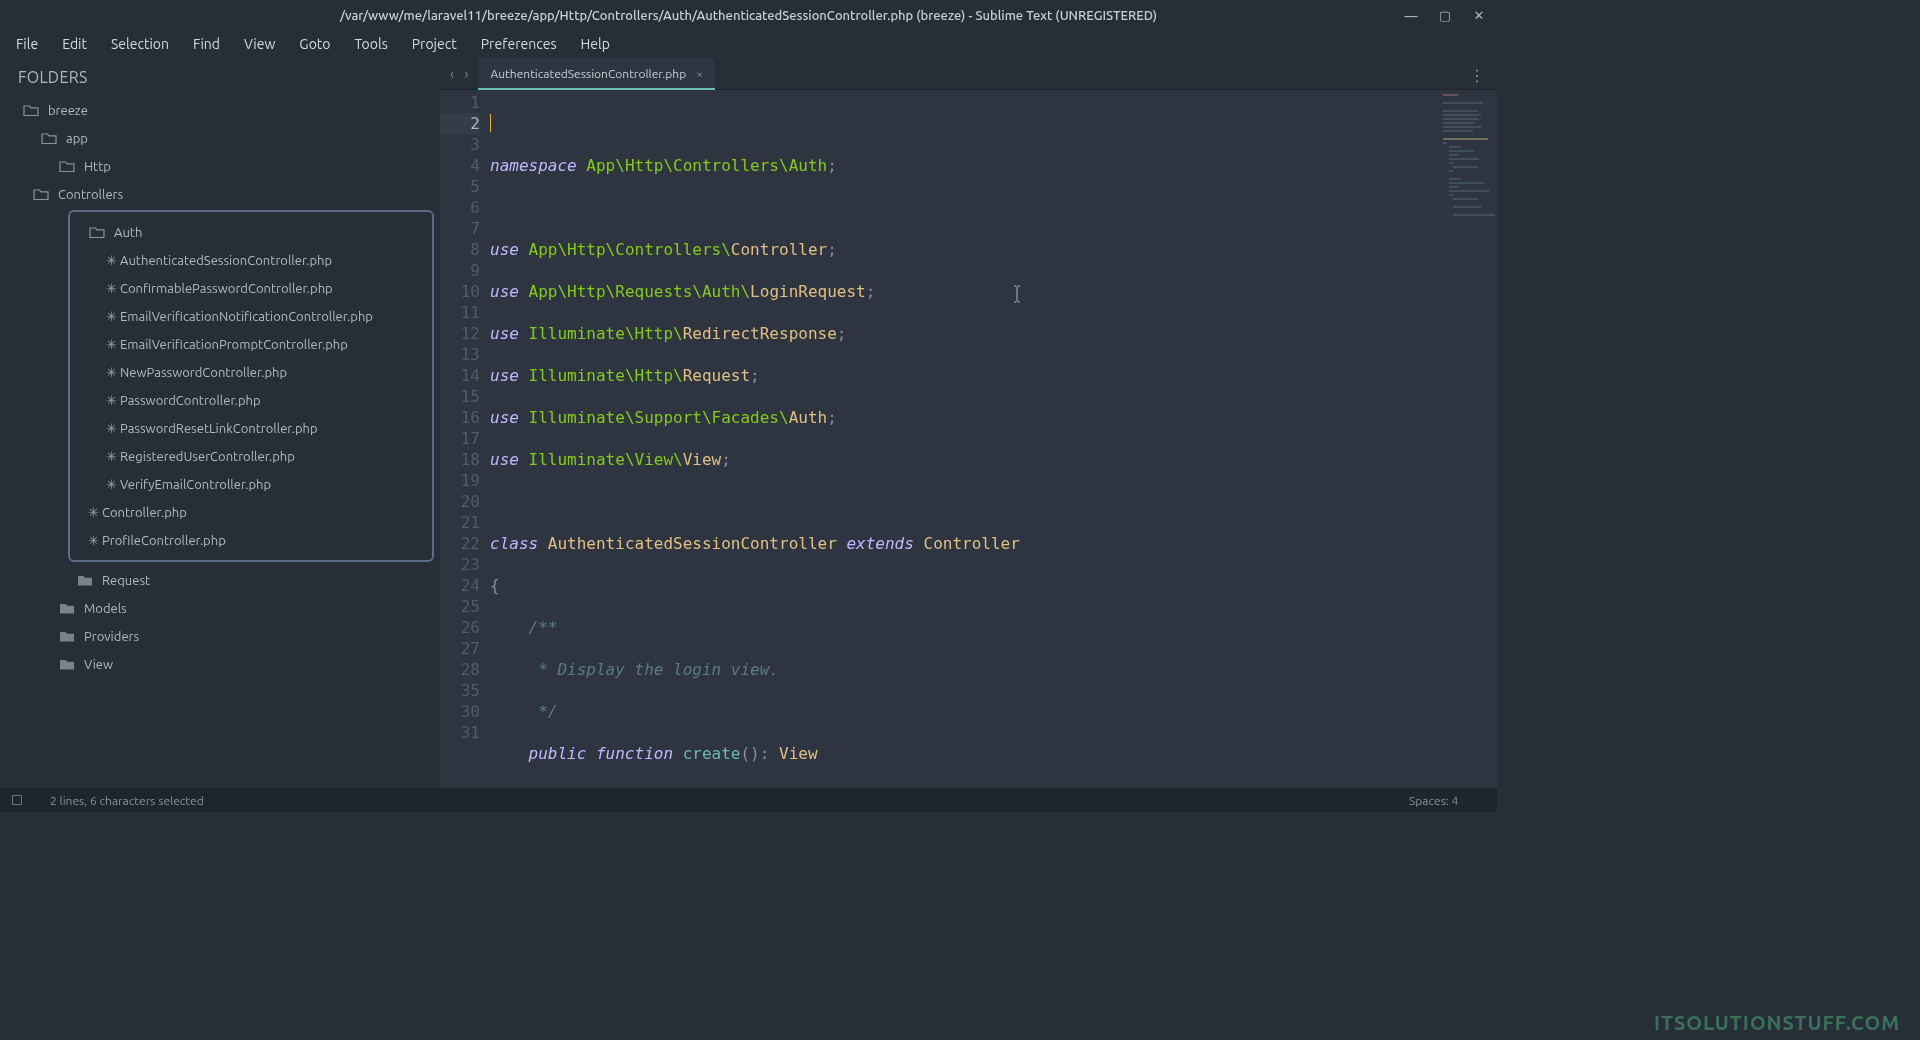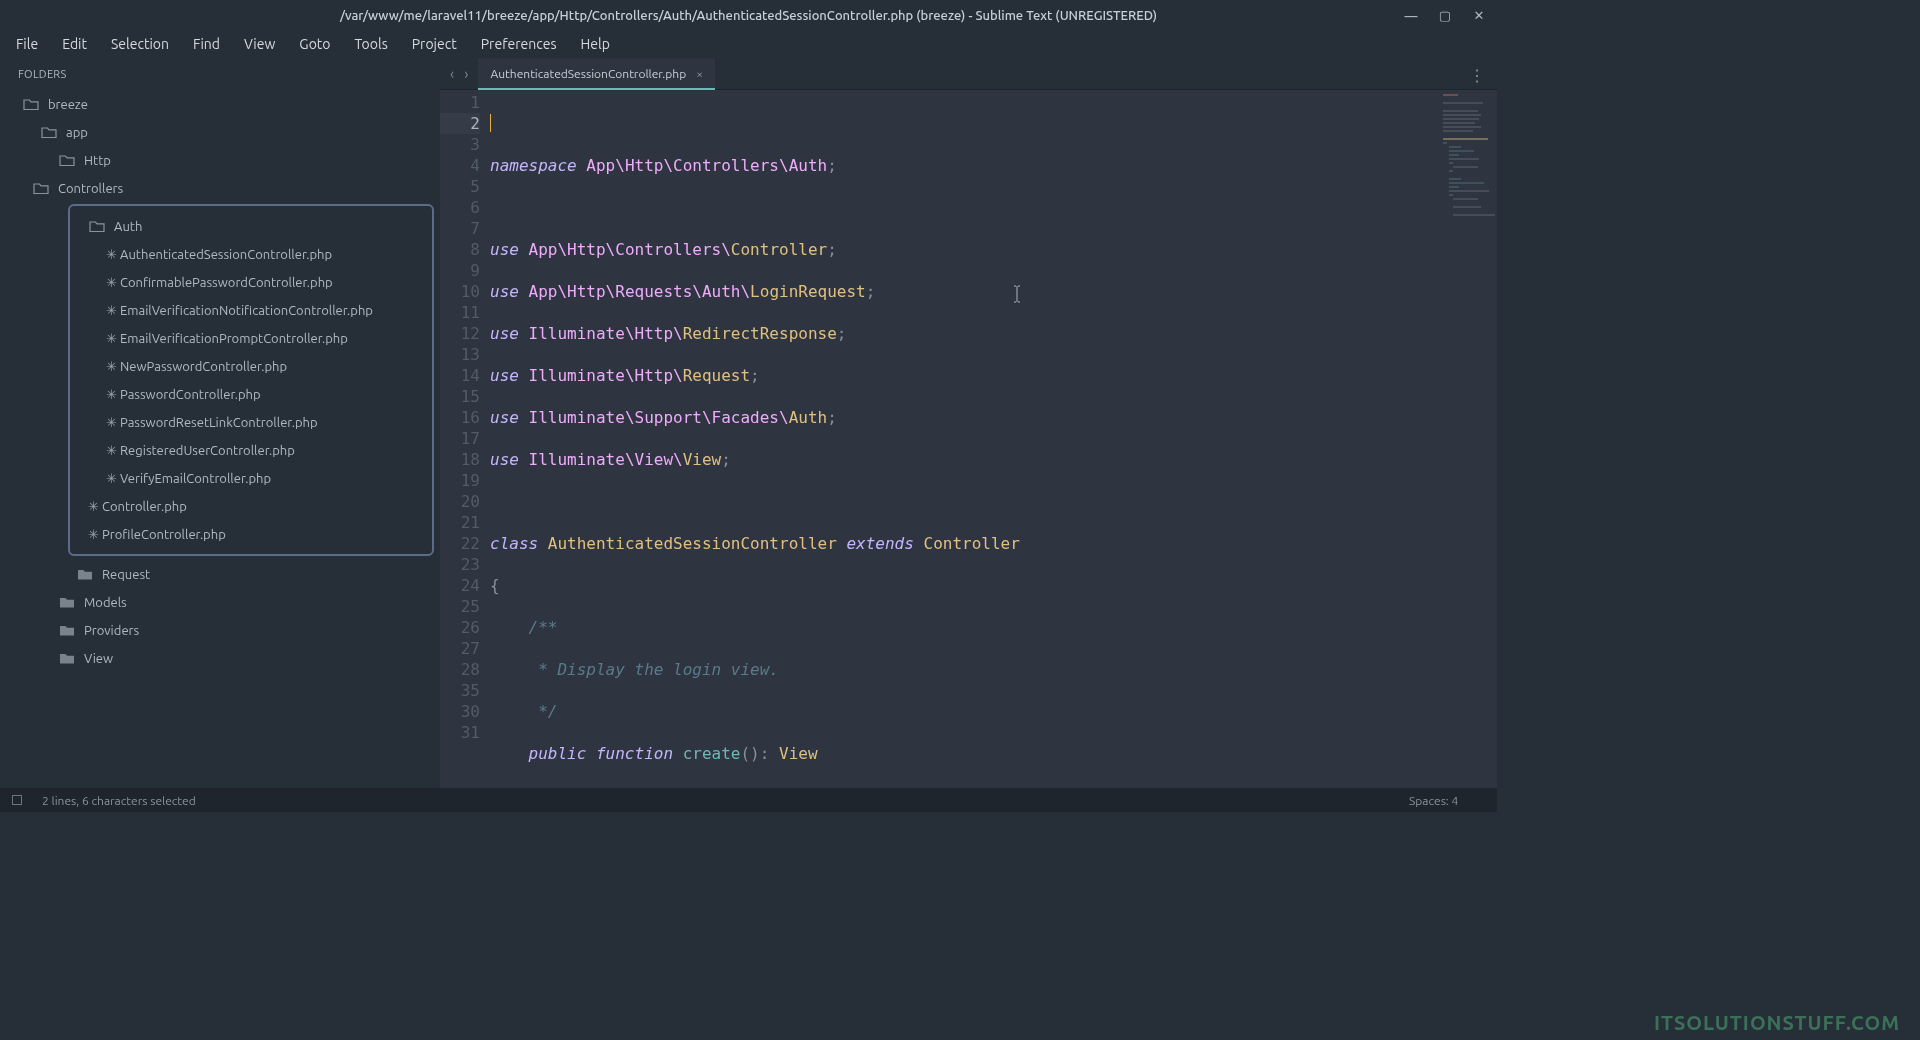--- a/index.html
+++ b/index.html
@@ -4,21 +4,21 @@
 <style>
 * { margin: 0; padding: 0; box-sizing: border-box; }
 body { font-family: "Ubuntu", "Segoe UI", sans-serif; background: #262f38; color: #c8d0d8; width: 1497px; height: 812px; overflow: hidden; font-size: 13px; }
 .titlebar { height: 30px; display: flex; align-items: center; justify-content: center; position: relative; background: #262f38; font-size: 13px; font-weight: 500; }
 .titlebar .controls { position: absolute; right: 10px; display: flex; gap: 18px; }
 .titlebar .controls span { cursor: pointer; color: #aeb6bf; font-size: 13px; display: inline-flex; align-items: center; justify-content: center; width: 16px; height: 16px; }
 .menubar { height: 28px; display: flex; align-items: center; padding: 0 4px; font-size: 14px; color: #d4dae0; background: #262f38; }
 .menubar .menu-item { padding: 4px 12px; cursor: pointer; }
 .main { display: flex; height: calc(100% - 30px - 28px - 24px); background: #2e3440; }
 .sidebar { width: 440px; background: #262f38; display: flex; flex-direction: column; overflow: hidden; }
-.sidebar-header { padding: 10px 18px; font-size: 11px; letter-spacing: 0.3px; color: #b0b8c0; }
+.sidebar-header { padding: 10px 18px; font-size: 16px; letter-spacing: 0.3px; color: #b0b8c0; }
 .tree { flex: 1; overflow-y: auto; font-size: 13px; color: #b0b8c0; }
 .tree-row { display: flex; align-items: center; height: 28px; cursor: pointer; padding-right: 8px; }
 .tree-icon { width: 18px; height: 16px; margin-right: 8px; display: inline-flex; align-items: center; justify-content: center; flex-shrink: 0; }
 .folder-icon svg { width: 16px; height: 13px; }
 .folder-closed svg { width: 16px; height: 13px; fill: #7a838c; }
 .tree-label { white-space: nowrap; overflow: hidden; text-overflow: ellipsis; }
 .dirty-marker { width: 10px; text-align: center; margin-right: 4px; color: #9aa3ad; font-size: 13px; line-height: 1; }
 .highlight-box { border: 2px solid #5c6b8a; border-radius: 6px; margin: 2px 6px 4px 68px; padding: 6px 0; }
 .highlight-box .tree-row { padding-left: 0; }
 .editor-area { flex: 1; display: flex; flex-direction: column; background: #2e3440; position: relative; }
@@ -33,31 +33,31 @@
 .gutter { width: 50px; text-align: right; padding-right: 10px; color: #525c66; user-select: none; padding-top: 2px; }
 .gutter .ln { height: 21px; }
 .gutter .ln.active { color: #aeb6bf; background: #353c47; }
 .code { flex: 1; padding-top: 2px; white-space: pre; color: #d4dae0; position: relative; }
 .code .line { height: 21px; }
 .sel { background: #3f4857; }
 .minimap { position: absolute; right: 0; top: 0; width: 60px; height: 100%; background: transparent; opacity: 0.4; padding: 4px 6px; overflow: hidden; }
 .minimap div { height: 2px; margin-bottom: 2px; background: #6b7480; }
 .cursor-ibeam { position: absolute; pointer-events: none; }
 .statusbar { height: 24px; background: #1e252c; display: flex; align-items: center; font-size: 12px; color: #8a949e; padding: 0 12px; justify-content: space-between; }
-.statusbar .left { display: flex; align-items: center; gap: 20px; }
+.statusbar .left { display: flex; align-items: center; gap: 28px; }
 .statusbar .right { display: flex; align-items: center; gap: 18px; flex-direction: column; }
 .watermark { position: absolute; bottom: 6px; right: 20px; font-size: 20px; font-weight: 700; color: rgba(80,180,120,0.5); letter-spacing: 1px; pointer-events: none; z-index: 100; }
 .status-square { width: 10px; height: 10px; border: 1px solid #6b7480; }
 
 .kw { color: #a3b5cb; }
 .kwred { color: #c4b5fd; font-style: italic; }
 .fn { color: #6cbab6; }
 .type { color: #e0c080; }
 .comment { color: #5a7a8a; font-style: italic; }
-.ns { color: #f0abfc; }
+.ns { color: #84cc16; }
 .cls { color: #e0c080; }
 .punct { color: #88909a; }
 .tag { color: #c17878; }
 .cursor-caret { display: inline-block; width: 1px; height: 18px; background: #e8b040; vertical-align: text-top; }
 </style>
 </head>
 <body>
 
 <div class="titlebar">
   <span>/var/www/me/laravel11/breeze/app/Http/Controllers/Auth/AuthenticatedSessionController.php (breeze) - Sublime Text (UNREGISTERED)</span>

